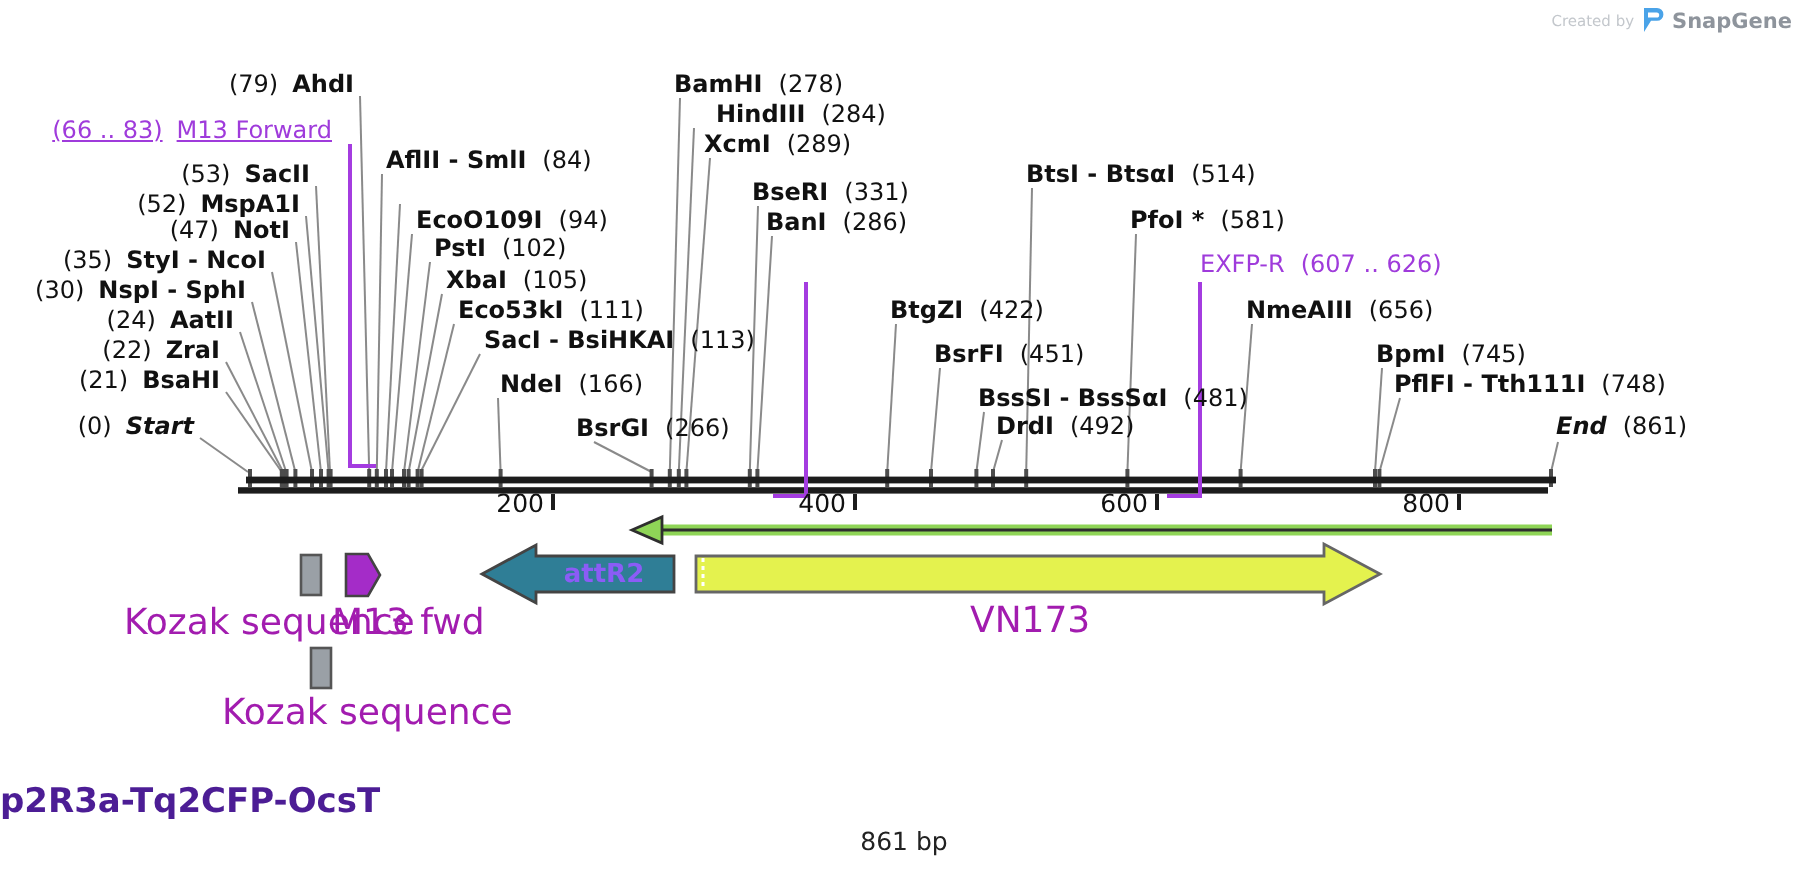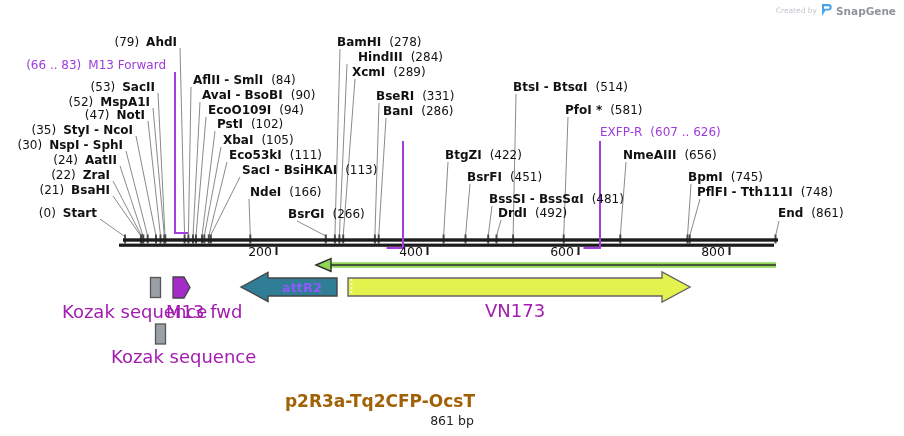--- a/index.html
+++ b/index.html
@@ -7,28 +7,28 @@
          font-family:"DejaVu Sans",sans-serif;overflow:hidden;}
   svg.layer{position:absolute;left:0;top:0;}
   .lbl{position:absolute;font-size:12px;line-height:14px;color:#111;white-space:nowrap;}
   .lbl .name{font-weight:bold;}
   .lbl.right{text-align:right;}
   .num-first .num{margin-right:7px;}
   .name-first .num{margin-left:8px;}
   .primer{color:#9f3bdb;}
   .primer .name{font-weight:normal;}
   .primer .num{color:#9f3bdb;}
-  .terminus .name{text-align:right;}
+  .terminus .name{font-style:italic;text-align:right;}
   .ruler-num{position:absolute;font-size:12.5px;color:#111;width:40px;text-align:right;}
   .feat-label{position:absolute;font-size:18px;color:#a21caf;white-space:nowrap;}
   .attr2-label{position:absolute;width:60px;text-align:center;color:#8b5cf6;
                font-weight:bold;font-size:13px;}
   .vn-label{position:absolute;width:60px;text-align:center;}
-  .title{position:absolute;left:0;top:391px;width:760px;text-align:center;
-         font-size:17px;font-weight:bold;color:#a16207;}
+  .title{position:absolute;left:0;top:391px;width:760px;text-align:left;
+         font-size:17px;font-weight:bold;color:#4c1d95;}
   .subtitle{position:absolute;left:0;top:413px;width:904px;text-align:center;
             font-size:12.5px;color:#222;}
   .watermark{position:absolute;top:4px;right:8px;display:flex;align-items:center;gap:4px;}
   .wm-created{font-size:7.5px;color:#c3c7cc;}
   .wm-brand{font-size:10.5px;font-weight:600;color:#8e949c;}
 </style>
 </head>
 <body>
 
 <div class="stage">
@@ -149,33 +149,32 @@
   <div class="watermark">
     <span class="wm-created">Created by</span>
     <svg width="11" height="13" viewBox="0 0 11 13">
       <path d="M1,0 h6.5 a3.2,3.2 0 0 1 0,6.4 h-3 L1,12 Z" fill="#4aa3e8"></path>
       <path d="M3,2.2 h4.3 a1.3,1.3 0 0 1 0,2.6 h-4.3 Z" fill="#ffffff"></path>
     </svg>
     <span class="wm-brand">SnapGene</span>
   </div>
 
   <div class="lbl right num-first" style="right:727px;top:35px;"><span class="num">(79)</span><span class="name">AhdI</span></div>
-  <div class="lbl right num-first primer" style="right:738px;top:58px;"><span class="num">(66 .. 83)</span><span class="name">M13 Forward</span></div>
+  <div class="lbl right num-first primer" style="right:738px;top:58px;text-decoration:underline;"><span class="num">(66 .. 83)</span><span class="name">M13 Forward</span></div>
   <div class="lbl right num-first" style="right:749px;top:80px;"><span class="num">(53)</span><span class="name">SacII</span></div>
   <div class="lbl right num-first" style="right:754px;top:95px;"><span class="num">(52)</span><span class="name">MspA1I</span></div>
   <div class="lbl right num-first" style="right:759px;top:108px;"><span class="num">(47)</span><span class="name">NotI</span></div>
   <div class="lbl right num-first" style="right:771px;top:123px;"><span class="num">(35)</span><span class="name">StyI - NcoI</span></div>
   <div class="lbl right num-first" style="right:781px;top:138px;"><span class="num">(30)</span><span class="name">NspI - SphI</span></div>
   <div class="lbl right num-first" style="right:787px;top:153px;text-align:center;"><span class="num">(24)</span><span class="name">AatII</span></div>
   <div class="lbl right num-first" style="right:794px;top:168px;"><span class="num">(22)</span><span class="name">ZraI</span></div>
   <div class="lbl right num-first" style="right:794px;top:183px;"><span class="num">(21)</span><span class="name">BsaHI</span></div>
   <div class="lbl right num-first terminus" style="right:807px;top:206px;"><span class="num">(0)</span><span class="name">Start</span></div>
 
   <div class="lbl name-first" style="left:193px;top:73px;"><span class="name">AflII - SmlI</span><span class="num">(84)</span></div>
-  <div class="lbl name-first" style="left:202px;top:88px;"><span class="name">AvaI - BsoBI</span><span class="num">(90)</span></div>
   <div class="lbl name-first" style="left:208px;top:103px;"><span class="name">EcoO109I</span><span class="num">(94)</span></div>
   <div class="lbl name-first" style="left:217px;top:117px;"><span class="name">PstI</span><span class="num">(102)</span></div>
   <div class="lbl name-first" style="left:223px;top:133px;"><span class="name">XbaI</span><span class="num">(105)</span></div>
   <div class="lbl name-first" style="left:229px;top:148px;"><span class="name">Eco53kI</span><span class="num">(111)</span></div>
   <div class="lbl name-first" style="left:242px;top:163px;"><span class="name">SacI - BsiHKAI</span><span class="num">(113)</span></div>
   <div class="lbl name-first" style="left:250px;top:185px;"><span class="name">NdeI</span><span class="num">(166)</span></div>
   <div class="lbl name-first" style="left:288px;top:207px;"><span class="name">BsrGI</span><span class="num">(266)</span></div>
 
   <div class="lbl name-first" style="left:337px;top:35px;"><span class="name">BamHI</span><span class="num">(278)</span></div>
   <div class="lbl name-first" style="left:344px;top:50px;margin-left:14px;"><span class="name">HindIII</span><span class="num">(284)</span></div>

